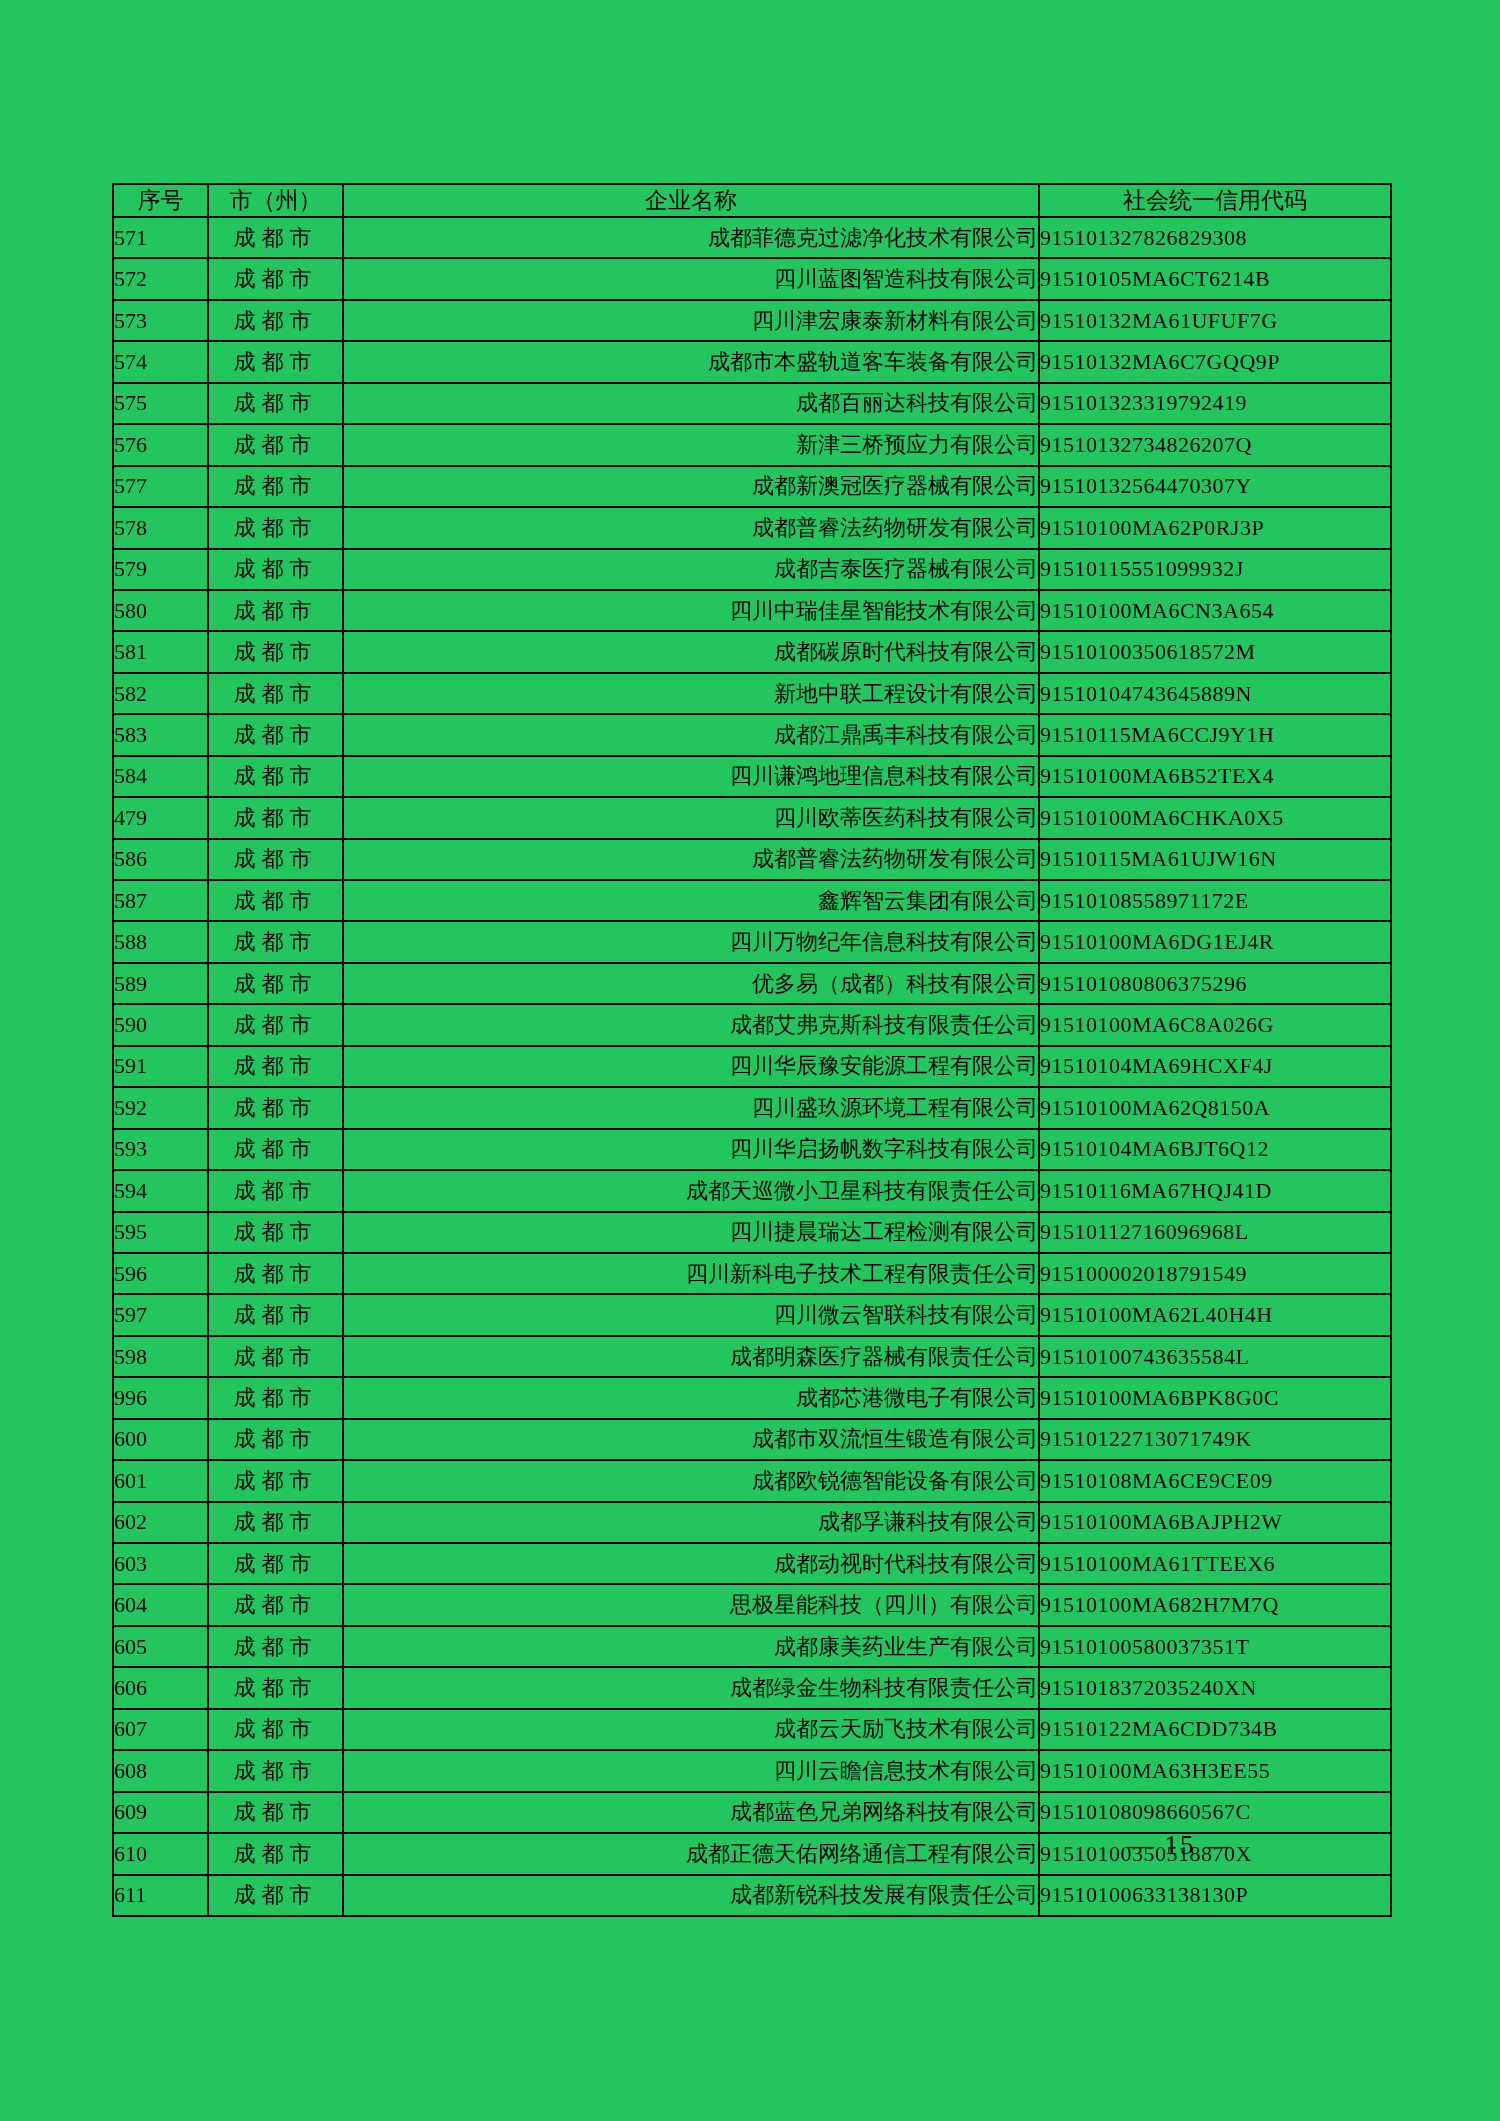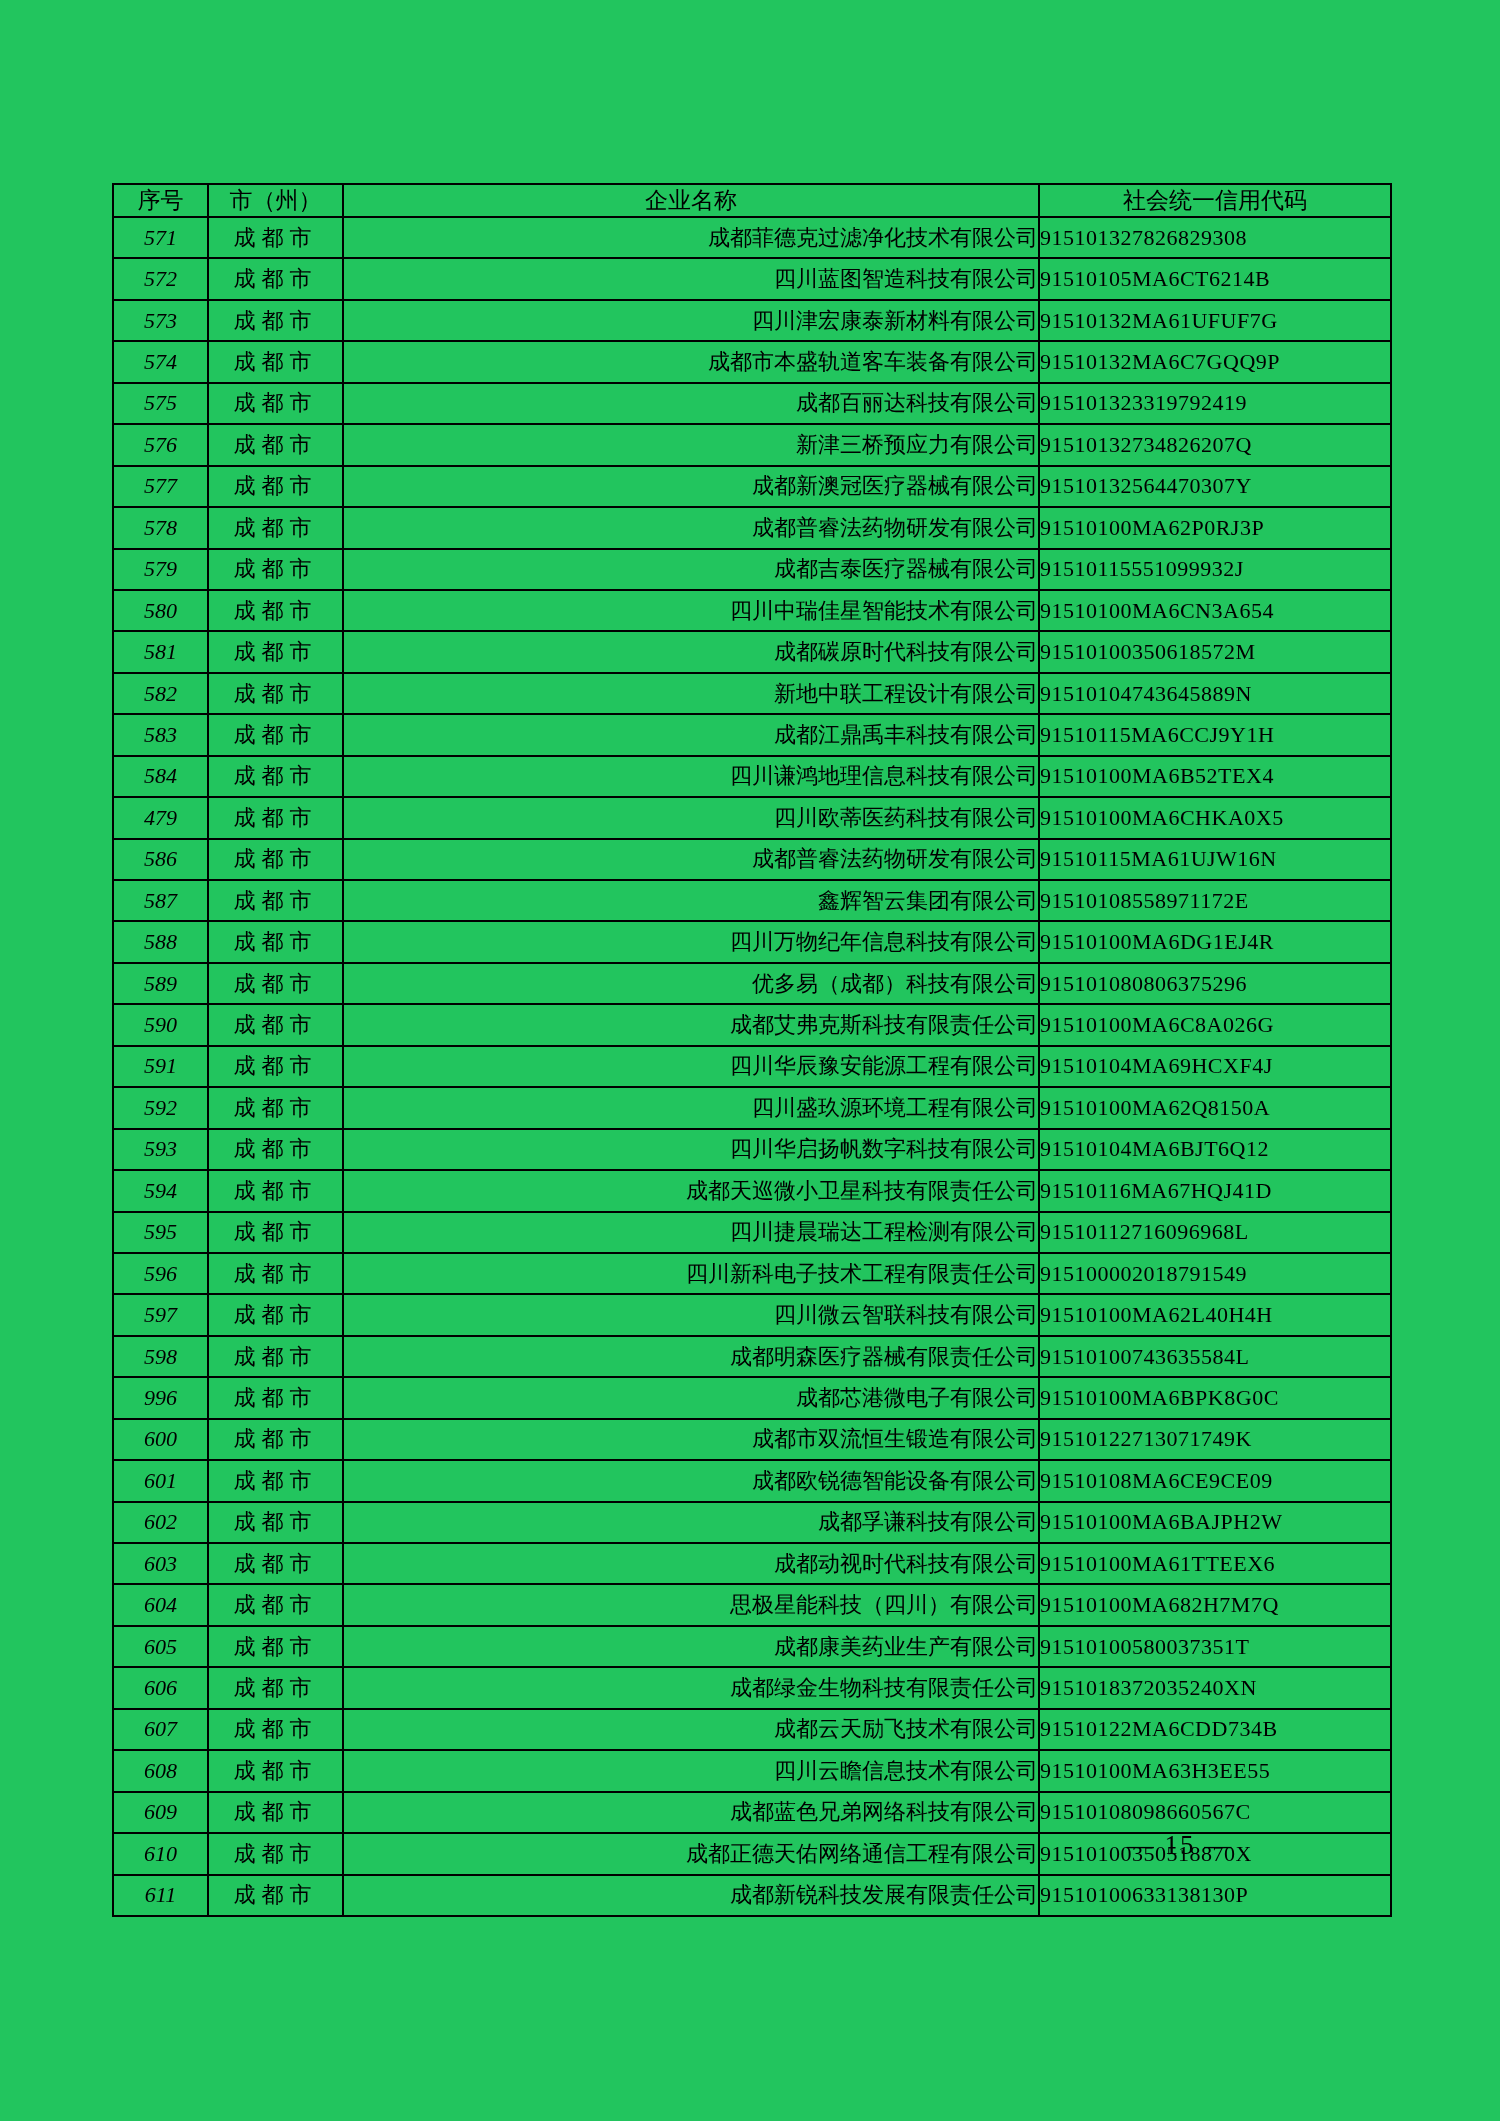--- a/index.html
+++ b/index.html
@@ -30,24 +30,24 @@
   table.companies th {
     font-family: "Liberation Sans", "DejaVu Sans", sans-serif;
     font-weight: 500;
     font-size: 23px;
     text-align: center;
   }
   table.companies td {
     font-family: "Liberation Serif", "DejaVu Serif", serif;
     font-size: 22px;
   }
-  td.c0 { text-align: center; font-style: italic; }
+  td.c0 { text-align: left; }
   td.c1 { text-align: center; letter-spacing: 6px; padding-left: 6px; }
   td.c2 { text-align: right; padding-left: 13px; }
-  td.c3 { text-align: left; padding-left: 13px; font-size: 24px; letter-spacing: 0.5px; border-radius: 10px; }
+  td.c3 { text-align: left; padding-left: 13px; font-size: 24px; letter-spacing: 0.5px; }
   .page-number {
     position: absolute;
     left: 1090px;
     top: 1830px;
     width: 180px;
     text-align: center;
     font-family: "Liberation Serif", "DejaVu Serif", serif;
     font-size: 27px;
     color: #000;
     letter-spacing: 2px;

